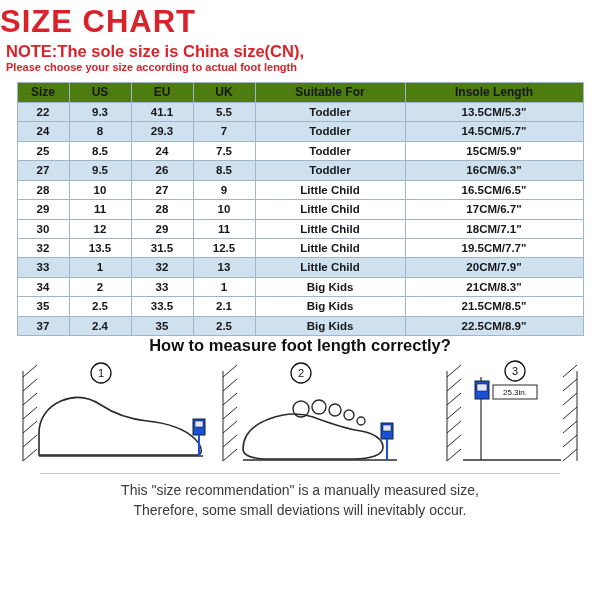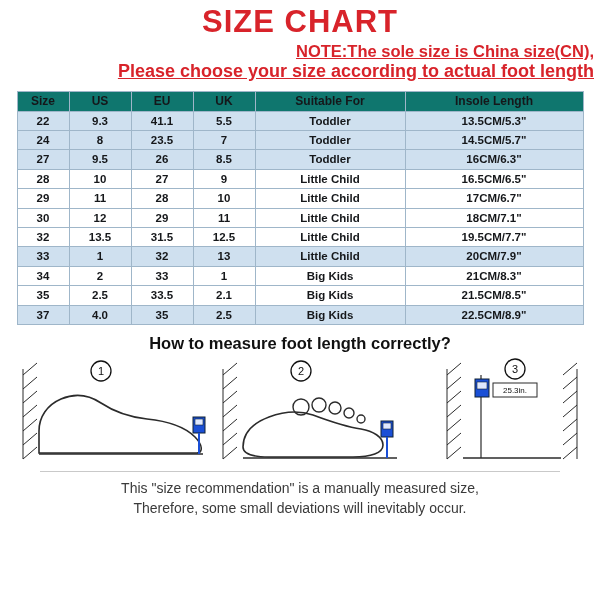--- a/index.html
+++ b/index.html
@@ -13,40 +13,39 @@
     font-family: "Liberation Sans", sans-serif;
     overflow: hidden;
   }
   .page {
     width: 600px;
     height: 592px;
     position: relative;
     box-sizing: border-box;
   }
   .title {
-    text-align: center;
+    text-align: left;
     font-size: 31px;
     font-weight: bold;
     color: #d8232a;
     letter-spacing: 1px;
     margin: 6px 0 2px 0;
     line-height: 1.05;
     font-family: "Liberation Sans", sans-serif;
   }
   .note {
-    text-align: right;
+    text-align: left;
     font-size: 16.5px;
     font-weight: bold;
     color: #d8232a;
     line-height: 1.22;
     margin: 2px 6px 0 6px;
-    text-decoration: underline;
   }
   .note .line2 {
-    font-size: 18px;
+    font-size: 11px;
     display: block;
   }
   table.chart {
     width: 566px;
     margin: 8px auto 0 auto;
     border-collapse: collapse;
     table-layout: fixed;
   }
   table.chart td, table.chart th {
     border: 1px solid #9fb6c9;
@@ -54,21 +53,21 @@
     font-size: 11.5px;
     font-weight: bold;
     color: #15171a;
     height: 18.4px;
     padding: 0;
     line-height: 18.4px;
     overflow: hidden;
     white-space: nowrap;
   }
   table.chart th {
-    background: #0f766e;
+    background: #4d7c0f;
     font-size: 12px;
     height: 19px;
     line-height: 19px;
   }
   tr.alt td {
     background: #cfe0ef;
   }
   tr.plain td {
     background: #ffffff;
   }
@@ -77,21 +76,21 @@
   .colw3 { width: 62px; }
   .colw4 { width: 62px; }
   .colw5 { width: 150px; }
   .colw6 { width: 178px; }
 
   .measure-title {
     text-align: center;
     font-size: 16.5px;
     font-weight: bold;
     color: #111;
-    margin: 9px 0 2px 0;
+    margin: 0 0 2px 0;
   }
   .figure {
     width: 566px;
     height: 112px;
     margin: 0 auto;
     position: relative;
   }
   .footer {
     text-align: center;
     font-size: 14px;
@@ -151,24 +150,32 @@
           <td>22</td>
           <td>9.3</td>
           <td>41.1</td>
           <td>5.5</td>
           <td>Toddler</td>
           <td>13.5CM/5.3"</td>
         </tr>
         <tr class="alt">
           <td>24</td>
           <td>8</td>
-          <td>23.5</td>
+          <td>29.3</td>
           <td>7</td>
           <td>Toddler</td>
           <td>14.5CM/5.7"</td>
+        </tr>
+        <tr class="plain">
+          <td>25</td>
+          <td>8.5</td>
+          <td>24</td>
+          <td>7.5</td>
+          <td>Toddler</td>
+          <td>15CM/5.9"</td>
         </tr>
         <tr class="alt">
           <td>27</td>
           <td>9.5</td>
           <td>26</td>
           <td>8.5</td>
           <td>Toddler</td>
           <td>16CM/6.3"</td>
         </tr>
         <tr class="plain">
@@ -222,21 +229,21 @@
         <tr class="plain">
           <td>35</td>
           <td>2.5</td>
           <td>33.5</td>
           <td>2.1</td>
           <td>Big Kids</td>
           <td>21.5CM/8.5"</td>
         </tr>
         <tr class="alt">
           <td>37</td>
-          <td>4.0</td>
+          <td>2.4</td>
           <td>35</td>
           <td>2.5</td>
           <td>Big Kids</td>
           <td>22.5CM/8.9"</td>
         </tr>
       </tbody>
   </table>
 
   <div class="measure-title">How to measure foot length correctly?</div>
 

